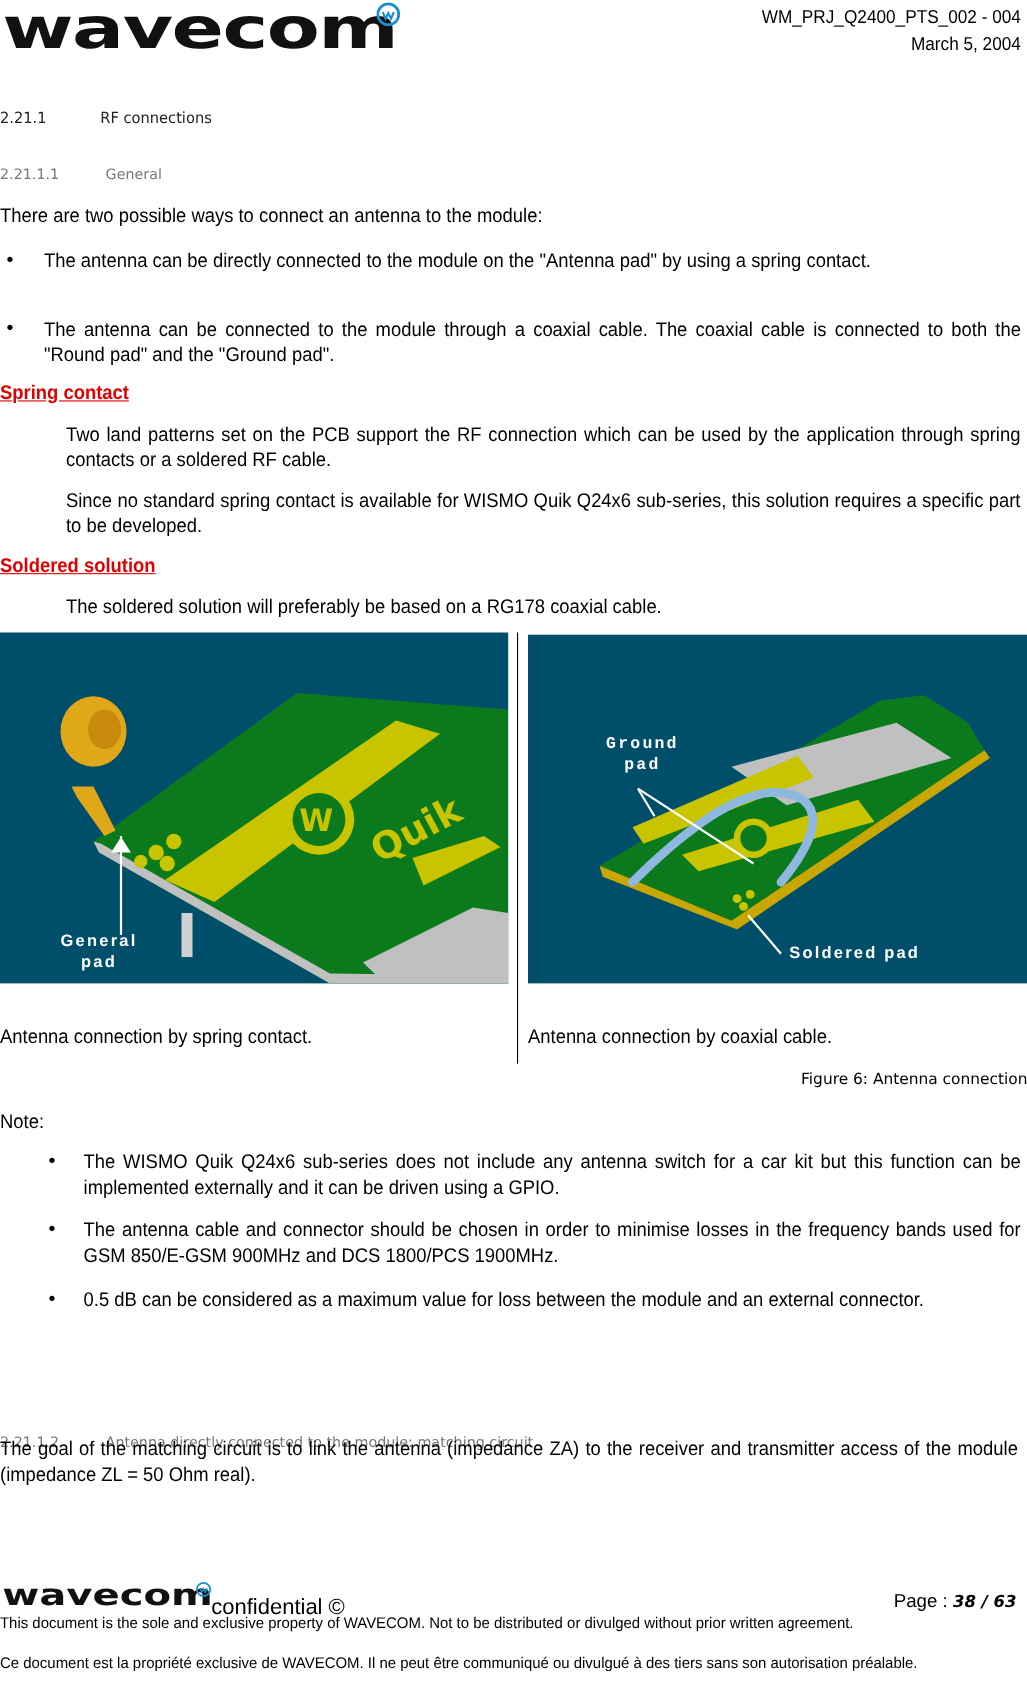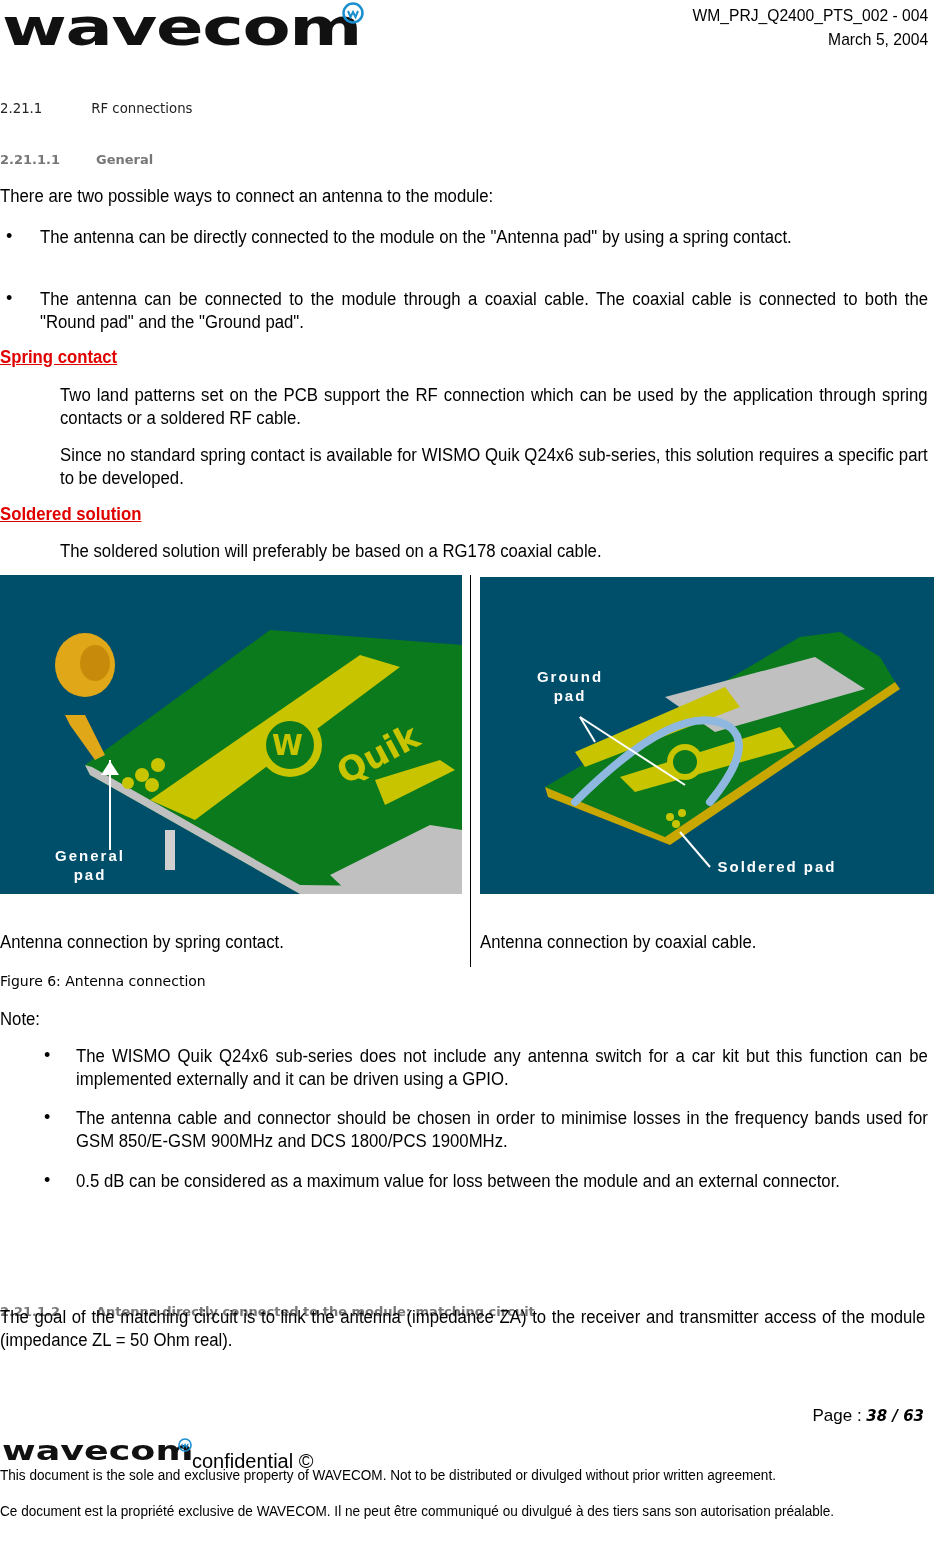--- a/index.html
+++ b/index.html
@@ -5,30 +5,30 @@
   html, body { margin:0; padding:0; background:#ffffff; }
   body { width:934px; height:1546px; position:relative; overflow:hidden;
          font-family:"Liberation Sans", sans-serif; color:#000; }
   .abs { position:absolute; }
   .logo { left:2px; top:2px; width:365px; height:50px; }
   .logo-text { font-family:"DejaVu Sans", sans-serif; font-weight:bold; font-size:52px; letter-spacing:-1px; line-height:50px; color:#111; transform:scaleX(1.35); transform-origin:left; display:inline-block; }
   .logo-mark { position:absolute; left:340px; top:0; width:22px; height:22px; }
   .hdr-right { right:6px; top:4px; text-align:right; font-size:17px; line-height:24px; transform:scaleX(0.92); transform-origin:right; }
   .h3 { left:0; font-family:"DejaVu Sans", sans-serif; font-size:14px; color:#222; transform:scaleX(0.95); transform-origin:left; }
   .h3 .num { display:inline-block; width:96px; }
-  .h4 { left:0; font-family:"DejaVu Sans", sans-serif; font-size:13px; color:#777;font-weight:bold; }
+  .h4 { left:0; font-family:"DejaVu Sans", sans-serif; font-size:13px; color:#777; }
   .h4 .num { display:inline-block; width:96px; }
   .p { font-size:18px; line-height:23px; text-align:justify; transform:scaleX(0.93); transform-origin:left; }
   .bullet-dot { font-size:18px; }
   .red { color:#e00000; font-weight:bold; text-decoration:underline; font-size:18px; transform:scaleX(0.93); transform-origin:left; }
   .img-left { left:0; top:575px; width:462px; height:319px; background:#004f6a; overflow:hidden; }
   .img-right { left:480px; top:577px; width:454px; height:317px; background:#004f6a; overflow:hidden; }
   .divider { left:470px; top:575px; width:1px; height:392px; background:#000; }
   .cap { font-size:18px; transform:scaleX(0.93); transform-origin:left; }
-  .fig-cap { left:0; width:934px; text-align:left; font-family:"DejaVu Sans", sans-serif; font-size:14px; top:973px; }
+  .fig-cap { left:0; width:934px; text-align:right; font-family:"DejaVu Sans", sans-serif; font-size:14px; top:973px; }
   .lbl { position:absolute; color:#fff; font-weight:bold; font-size:15px; letter-spacing:2px; text-align:center; line-height:19px; }
   .foot-logo { left:2px; top:1438px; width:190px; height:26px; }
   .foot-logo-text { font-family:"DejaVu Sans", sans-serif; font-weight:bold; font-size:27px; line-height:26px; color:#111; transform:scaleX(1.35); transform-origin:left; display:inline-block; }
   .foot-small { font-size:20px; }
   .foot-text { left:0; width:922px; font-size:14px; line-height:17px; text-align:justify; transform:scaleX(0.97); transform-origin:left; }
 </style>
 </head>
 <body>
 
 <div class="abs logo">
@@ -104,21 +104,21 @@
     <circle cx="205" cy="185" r="18" fill="#c8c400"></circle>
     <circle cx="205" cy="185" r="12" fill="#0a7a1c"></circle>
     <path d="M95,225 Q200,120 250,150 Q275,170 230,225" fill="none" stroke="#8fb8e0" stroke-width="8" stroke-linecap="round"></path>
     <circle cx="190" cy="240" r="4" fill="#c8c400"></circle>
     <circle cx="202" cy="236" r="4" fill="#c8c400"></circle>
     <circle cx="196" cy="247" r="4" fill="#c8c400"></circle>
     <line x1="100" y1="140" x2="115" y2="165" stroke="#fff" stroke-width="2"></line>
     <line x1="100" y1="140" x2="205" y2="208" stroke="#fff" stroke-width="2"></line>
     <line x1="230" y1="290" x2="200" y2="255" stroke="#fff" stroke-width="2"></line>
   </svg>
-  <div class="lbl" style="left:50px; top:90px; width:80px;">
+  <div class="lbl" style="left:64px; top:90px; width:80px;font-family:Liberation Mono, monospace;">
     <div>Ground</div>
     <div>pad</div>
   </div>
   <div class="lbl" style="left:232px; top:280px; width:130px;">Soldered pad</div>
 </div>
 
 <div class="abs cap" style="left:0; top:932px;">Antenna connection by spring contact.</div>
 <div class="abs cap" style="left:480px; top:932px;">Antenna connection by coaxial cable.</div>
 <div class="abs fig-cap">Figure 6: Antenna connection</div>
 
@@ -136,17 +136,17 @@
 <div class="abs p" style="left:0; top:1306px; width:995px;">The goal of the matching circuit is to link the antenna (impedance ZA) to the receiver and transmitter access of the module (impedance ZL = 50 Ohm real).</div>
 
 <div class="abs foot-logo">
   <span class="foot-logo-text">wavecom</span>
   <svg class="abs" style="left:176px; top:0;" width="14" height="14" viewBox="0 0 22 22">
     <circle cx="11" cy="11" r="9.5" fill="none" stroke="#1a8fd0" stroke-width="2.5"></circle>
     <path d="M6 9 L8.5 15 L11 10 L13.5 15 L16 9" fill="none" stroke="#1a8fd0" stroke-width="2"></path>
   </svg>
 </div>
 <div class="abs foot-small" style="left:192px; top:1450px;">confidential ©</div>
-<div class="abs" style="right:10px; top:1406px; font-size:17px;">
+<div class="abs" style="right:10px; top:1446px; font-size:17px;">
   <span>Page : </span><span style="font-family:'DejaVu Sans', sans-serif; font-style:italic; font-weight:bold; font-size:15px;">38 / 63</span>
 </div>
 <div class="abs foot-text" style="top:1467px;">This document is the sole and exclusive property of WAVECOM. Not to be distributed or divulged without prior written agreement.</div>
 <div class="abs foot-text" style="top:1503px;">Ce document est la propriété exclusive de WAVECOM. Il ne peut être communiqué ou divulgué à des tiers sans son autorisation préalable.</div>
 
 </body></html>

